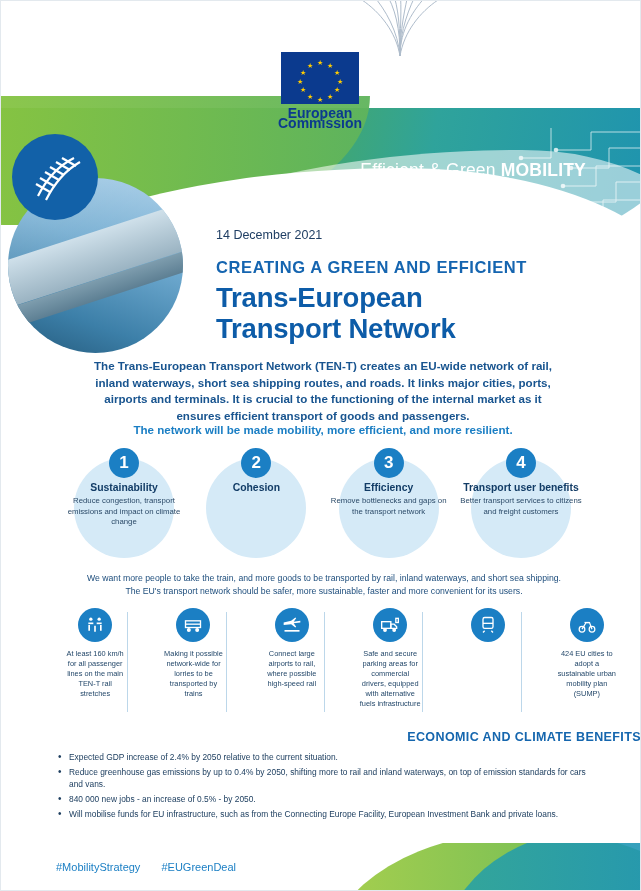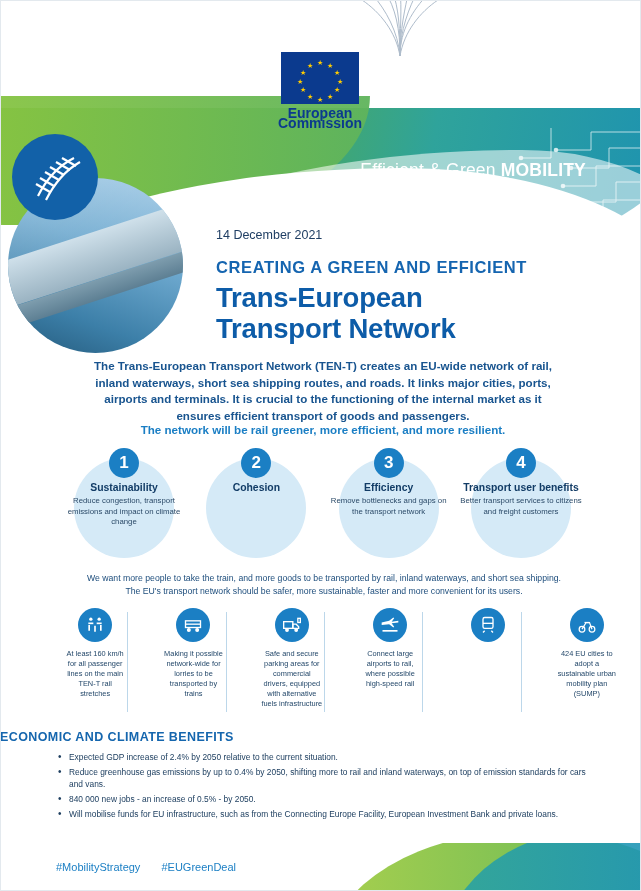--- a/index.html
+++ b/index.html
@@ -176,21 +176,21 @@
     width: 1px; height: 100px; background: #bcd7ea;
   }
   .ibadge {
     width: 34px; height: 34px; border-radius: 50%; background: #1b7fc4;
     margin: 0 auto 7px; display:flex; align-items:center; justify-content:center;
   }
   .icell p { font-size: 7.4px; color: #24486a; line-height: 10px; }
 
   
   .ben-title {
-    position: absolute; left: 0; top: 730px; width: 641px; text-align: left;
+    position: absolute; left: 0; top: 730px; width: 641px; text-align: right;
     font-size: 12.5px; font-weight: bold; color: #1566ae; letter-spacing: .4px;
   }
   .ben-list {
     position: absolute; left: 58px; top: 752px; width: 540px;
   }
   .ben-list li {
     list-style: none; position: relative; padding-left: 11px;
     font-size: 8.4px; color: #1e3f60; line-height: 11.6px; margin-bottom: 3.5px;
   }
   .ben-list li:before {
@@ -322,21 +322,21 @@
   </div>
 
   <div class="date">14 December 2021</div>
   <div class="kicker">CREATING A GREEN AND EFFICIENT</div>
   <div class="headline">
     <div>Trans-European</div>
     <div>Transport Network</div>
   </div>
 
   <div class="intro">The Trans-European Transport Network (TEN-T) creates an EU-wide network of rail, inland waterways, short sea shipping routes, and roads. It links major cities, ports, airports and terminals. It is crucial to the functioning of the internal market as it ensures efficient transport of goods and passengers.</div>
-  <div class="intro-2">The network will be rail greener, more efficient, and more resilient.</div>
+  <div class="intro-2">The network will be made mobility, more efficient, and more resilient.</div>
 
   <div class="pillars">
     <div class="pillar">
       <div class="disc"></div>
       <div class="num">1</div>
       <h4>Sustainability</h4>
       <p>Reduce congestion, transport emissions and impact on climate change</p>
     </div>
     <div class="pillar">
       <div class="disc"></div>
@@ -386,39 +386,39 @@
             <path d="M3 11h18"></path>
           <circle cx="7" cy="18" r="1.6" fill="#fff"></circle>
             <circle cx="17" cy="18" r="1.6" fill="#fff"></circle>
         </svg>
       </div>
       <p>Making it possible network-wide for lorries to be transported by trains</p>
     </div>
 
     <div class="icell">
       <div class="ibadge">
+        <svg width="20" height="20" viewBox="0 0 24 24" fill="#fff">
+          <path d="M2 9l9-2 5-4 1 1-3 4 8-1v2l-8 1 3 4-1 1-5-4-9 1z"></path>
+          <rect x="3" y="18" width="18" height="2"></rect>
+        </svg>
+      </div>
+      <p>Connect large airports to rail, where possible high-speed rail</p>
+    </div>
+
+    <div class="icell">
+      <div class="ibadge">
         <svg width="20" height="20" viewBox="0 0 24 24" fill="none" stroke="#fff" stroke-width="1.6">
           <rect x="2" y="8" width="11" height="8"></rect>
             <path d="M13 11h4l3 3v2h-7z"></path>
           <circle cx="6" cy="18" r="1.5" fill="#fff"></circle>
             <circle cx="17" cy="18" r="1.5" fill="#fff"></circle>
           <rect x="19" y="4" width="3" height="5"></rect>
         </svg>
       </div>
       <p>Safe and secure parking areas for commercial drivers, equipped with alternative fuels infrastructure</p>
-    </div>
-
-    <div class="icell">
-      <div class="ibadge">
-        <svg width="20" height="20" viewBox="0 0 24 24" fill="#fff">
-          <path d="M2 9l9-2 5-4 1 1-3 4 8-1v2l-8 1 3 4-1 1-5-4-9 1z"></path>
-          <rect x="3" y="18" width="18" height="2"></rect>
-        </svg>
-      </div>
-      <p>Connect large airports to rail, where possible high-speed rail</p>
     </div>
 
     <div class="icell">
       <div class="ibadge">
         <svg width="20" height="20" viewBox="0 0 24 24" fill="none" stroke="#fff" stroke-width="1.6">
           <rect x="6" y="3" width="12" height="13" rx="2"></rect>
           <path d="M6 10h12"></path>
           <path d="M8 19l-2 2M16 19l2 2"></path>
         </svg>
       </div>

